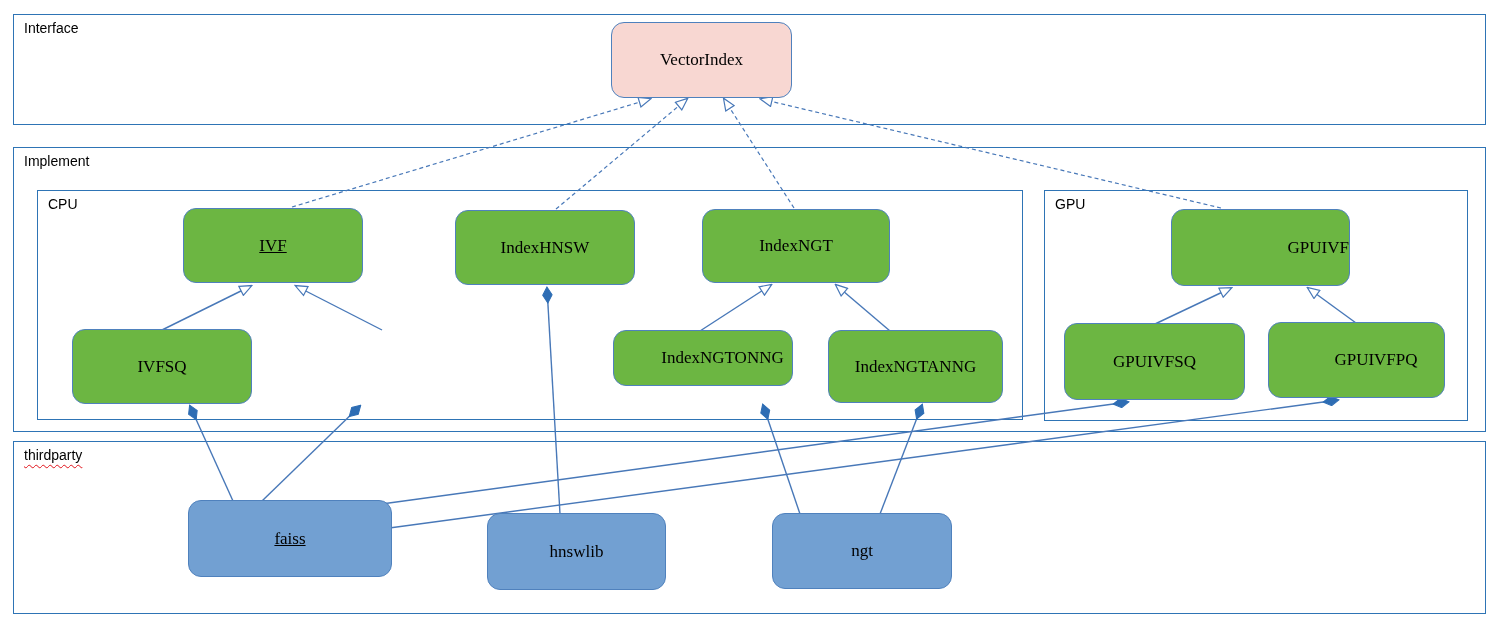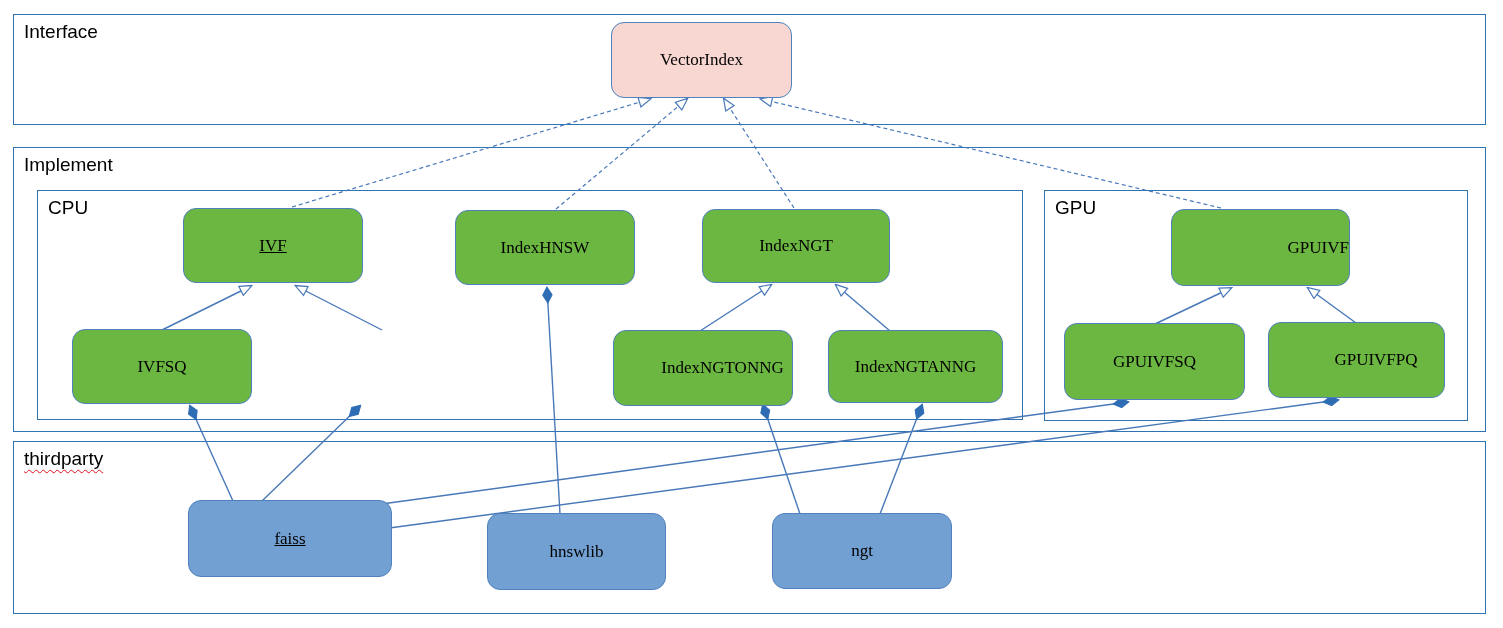--- a/index.html
+++ b/index.html
@@ -5,21 +5,21 @@
   html,body{margin:0;padding:0;background:#ffffff;}
   .canvas{
     position:relative;width:1503px;height:628px;background:#ffffff;
     font-family:"Liberation Sans",sans-serif;overflow:hidden;
   }
   .container{
     position:absolute;border:1.7px solid var(--container-border);
     background:transparent;box-sizing:border-box;
   }
   .clabel{
-    position:absolute;left:10px;top:4px;font-size:19px;color:#000;
+    position:absolute;left:10px;top:4px;font-size:14px;color:#000;
     line-height:1.35;white-space:nowrap;
   }
   .squiggle{
     text-decoration-line:underline;text-decoration-style:wavy;
     text-decoration-color:var(--spell-red);text-decoration-thickness:1px;
     text-underline-offset:4px;
   }
   #edges{position:absolute;left:0;top:0;}
   .edge{stroke:var(--edge);stroke-width:1.4;fill:none;}
   .edge-realization{stroke-dasharray:4 3;stroke-width:1.2;}
@@ -99,21 +99,21 @@
   </div>
   <div class="node node-green" style="left:455px;top:210px;width:180px;height:75px;">
     <span>IndexHNSW</span>
   </div>
   <div class="node node-green" style="left:702px;top:209px;width:188px;height:74px;">
     <span>IndexNGT</span>
   </div>
   <div class="node node-green" style="left:72px;top:329px;width:180px;height:75px;">
     <span>IVFSQ</span>
   </div>
-  <div class="node node-green" style="left:613px;top:330px;width:180px;height:76px;padding-left:39px;">
+  <div class="node node-green" style="left:613px;top:330px;width:180px;height:56px;padding-left:39px;">
     <span>IndexNGTONNG</span>
   </div>
   <div class="node node-green" style="left:828px;top:330px;width:175px;height:73px;">
     <span>IndexNGTANNG</span>
   </div>
 
   <div class="node node-green" style="left:1171px;top:209px;width:179px;height:77px;justify-content:flex-end;">
     <span>GPUIVF</span>
   </div>
   <div class="node node-green" style="left:1064px;top:323px;width:181px;height:77px;">

